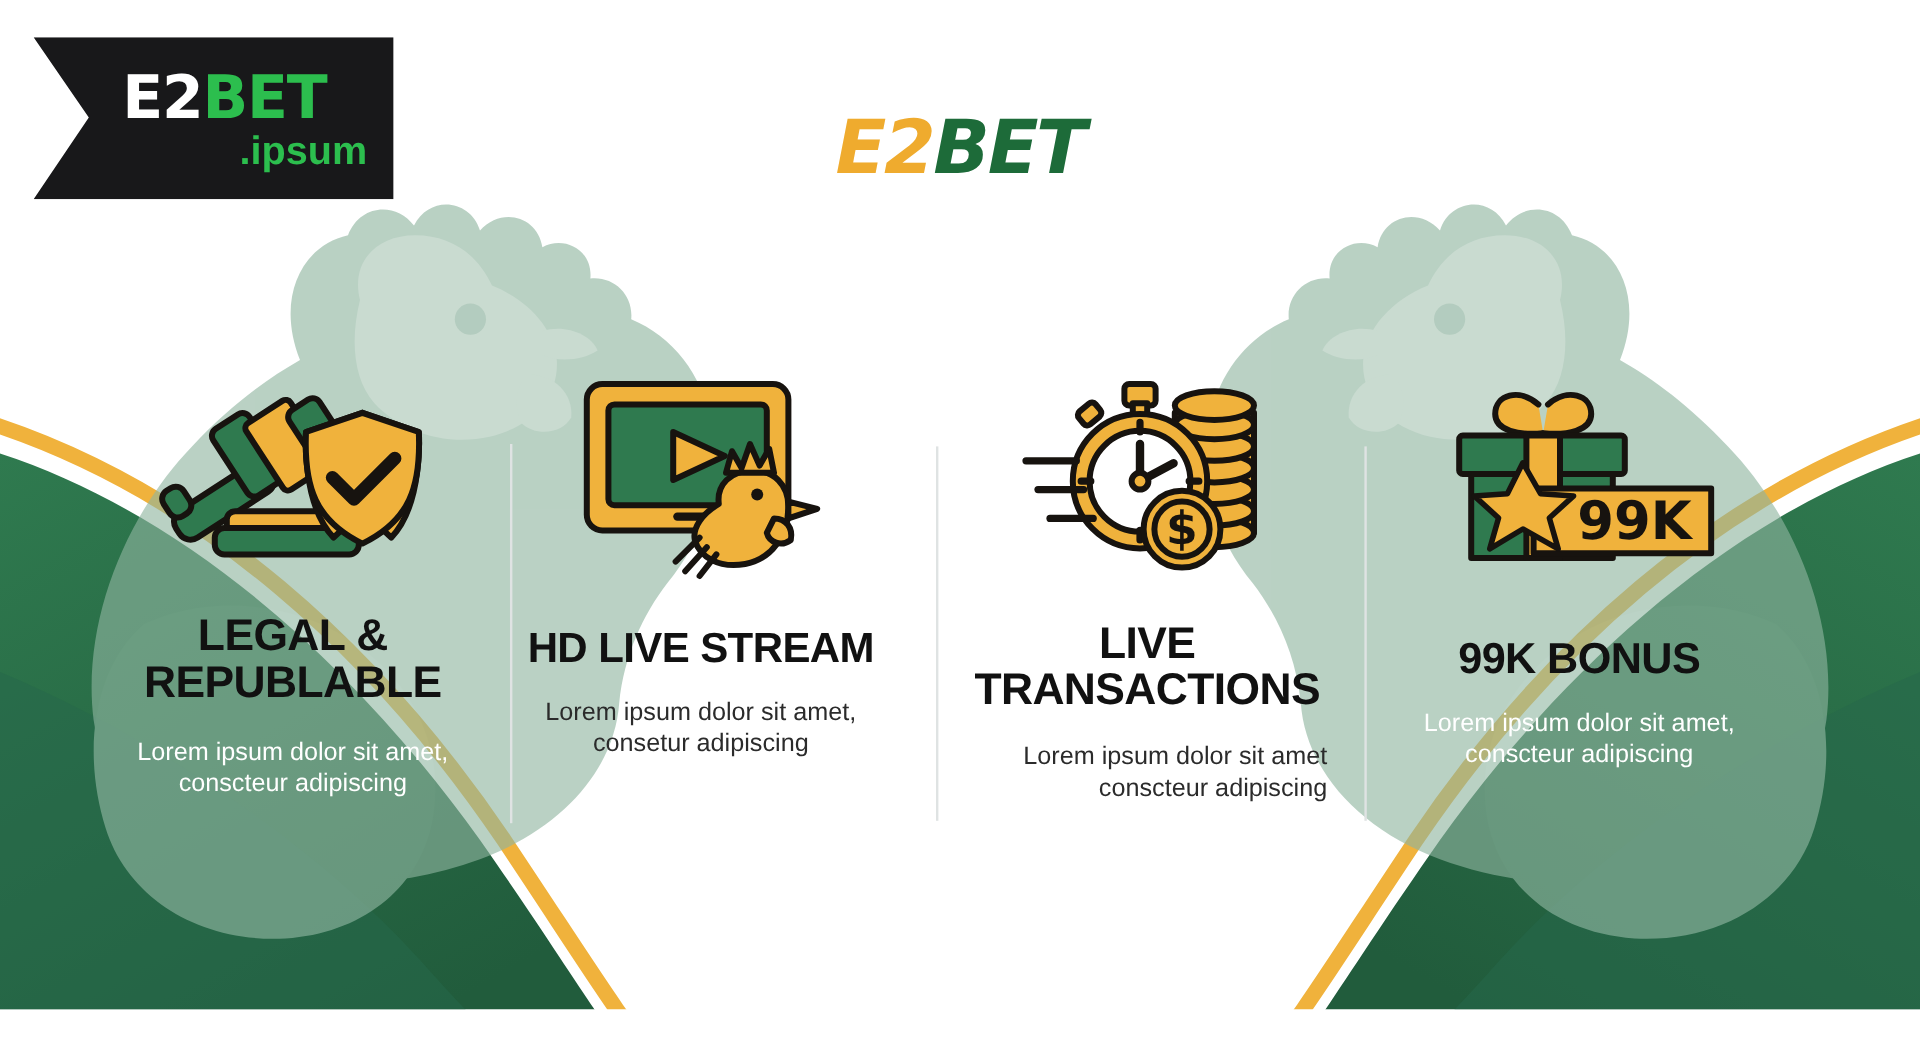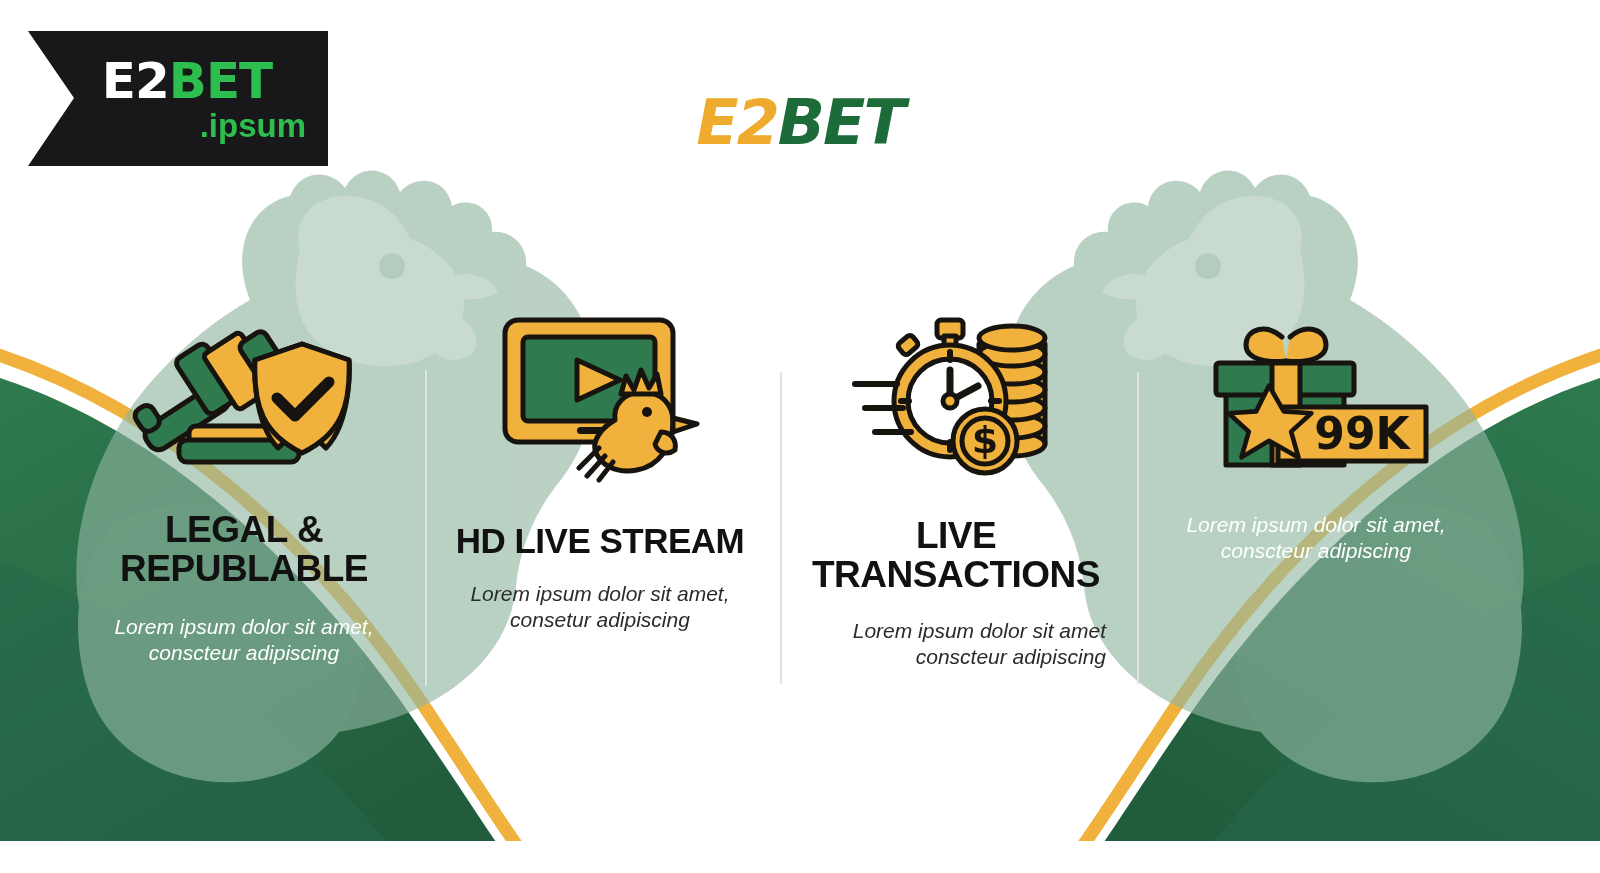--- a/index.html
+++ b/index.html
@@ -49,24 +49,24 @@
   .col{
     position:absolute;top:0;box-sizing:border-box;
     display:flex;flex-direction:column;align-items:center;
   }
   .col-icon{height:190px;display:flex;align-items:center;justify-content:center;}
   .col-title{
     font-weight:bold;color:#111111;text-align:center;line-height:1.06;
     letter-spacing:-0.5px;
   }
   .col-sub{
-    text-align:center;line-height:1.24;font-weight:400;font-style:italic;
+    text-align:center;line-height:1.24;font-weight:400;
   }
   .c1{left:88px;width:312px;}
-  .c2{left:448px;width:304px;}
+  .c2{left:432px;width:304px;}
   .c3{left:806px;width:300px;}
   .c4{left:1162px;width:308px;}
 
   .c1 .col-title{font-size:37px;margin-top:20px;}
   .c2 .col-title{font-size:35px;margin-top:32px;}
   .c3 .col-title{font-size:37px;margin-top:26px;}
   .c4 .col-title{font-size:36px;margin-top:40px;}
 
   .c1 .col-sub{font-size:21px;color:#ffffff;margin-top:26px;}
   .c2 .col-sub{font-size:21px;color:#2b2b2b;margin-top:22px;}
@@ -301,17 +301,18 @@
             <rect x="68" y="48" width="28" height="102" fill="#f0b23c"></rect>
 
             <rect x="74" y="92" width="148" height="54" fill="#f0b23c"></rect>
 
             <path d="M62,92 L78,120 L108,122 L86,142 L94,170 L62,152 L32,170 L40,142 L18,122 L48,120 Z" fill="#f0b23c" transform="translate(8,-14) scale(0.92)"></path>
 
             <text x="158" y="134" font-size="44" font-weight="bold" text-anchor="middle" fill="#17130f" stroke="none" font-family="DejaVu Sans, sans-serif">99K</text>
           </g>
         </svg>
       </div>
+      <div class="col-title">99K BONUS</div>
       <div class="col-sub">Lorem ipsum dolor sit amet, conscteur adipiscing</div>
     </div>
 
   </div>
 </div>
 
 </body></html>

